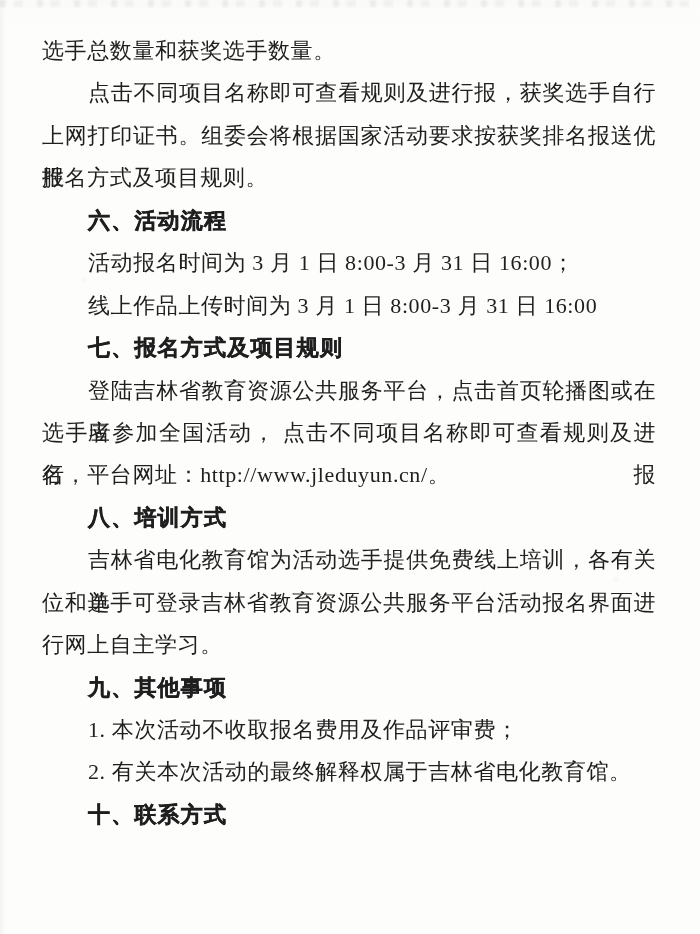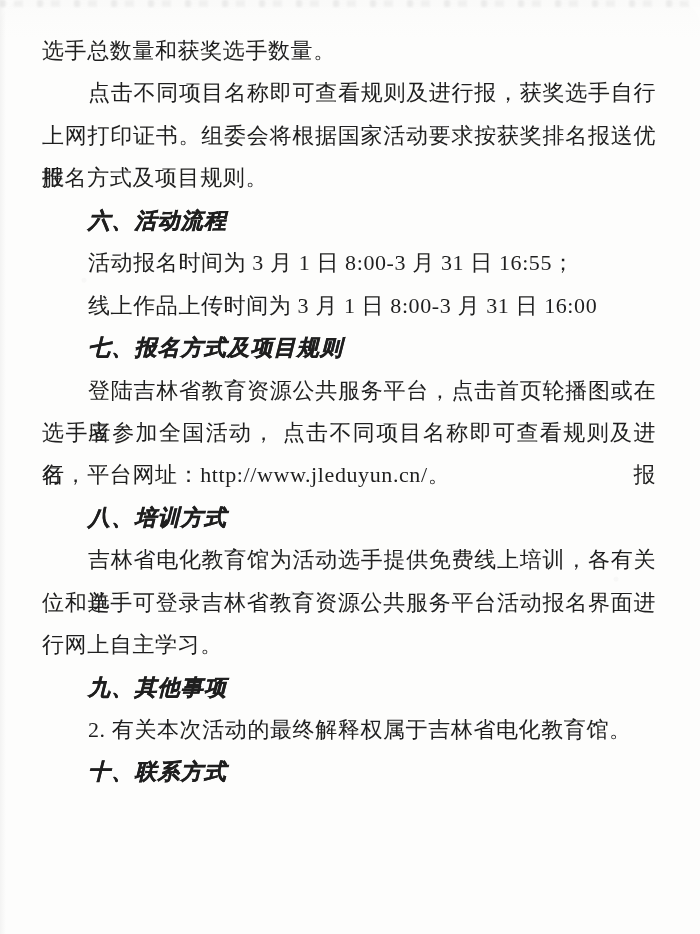--- a/index.html
+++ b/index.html
@@ -55,44 +55,44 @@
   }
   .line.justify {
     white-space: normal;
     text-align: justify;
     text-align-last: justify;
   }
   .line.indent { padding-left: 46px; }
   .line.heading {
     font-weight: 700;
     letter-spacing: 1.2px;
-    font-style: italic;
     -webkit-text-stroke: 0.4px var(--ink);
   }
 </style>
 </head>
 <body>
 
 <div class="page">
   <div class="scan-edge-top"></div>
   <div class="scan-edge-left"></div>
 
   <div class="content">
     <div class="line">选手总数量和获奖选手数量。</div>
     <div class="line indent justify">点击不同项目名称即可查看规则及进行报，获奖选手自行</div>
     <div class="line justify">上网打印证书。组委会将根据国家活动要求按获奖排名报送优胜</div>
     <div class="line">报名方式及项目规则。</div>
     <div class="line indent heading">六、活动流程</div>
-    <div class="line indent">活动报名时间为 3 月 1 日 8:00-3 月 31 日 16:55；</div>
+    <div class="line indent">活动报名时间为 3 月 1 日 8:00-3 月 31 日 16:00；</div>
     <div class="line indent">线上作品上传时间为 3 月 1 日 8:00-3 月 31 日 16:00</div>
     <div class="line indent heading">七、报名方式及项目规则</div>
     <div class="line indent justify">登陆吉林省教育资源公共服务平台，点击首页轮播图或在应</div>
     <div class="line justify">选手者参加全国活动， 点击不同项目名称即可查看规则及进行报</div>
     <div class="line">名，平台网址：http://www.jleduyun.cn/。</div>
     <div class="line indent heading">八、培训方式</div>
     <div class="line indent justify">吉林省电化教育馆为活动选手提供免费线上培训，各有关单</div>
     <div class="line justify">位和选手可登录吉林省教育资源公共服务平台活动报名界面进</div>
     <div class="line">行网上自主学习。</div>
     <div class="line indent heading">九、其他事项</div>
+    <div class="line indent">1. 本次活动不收取报名费用及作品评审费；</div>
     <div class="line indent">2. 有关本次活动的最终解释权属于吉林省电化教育馆。</div>
     <div class="line indent heading">十、联系方式</div>
   </div>
 </div>
 
 </body></html>

